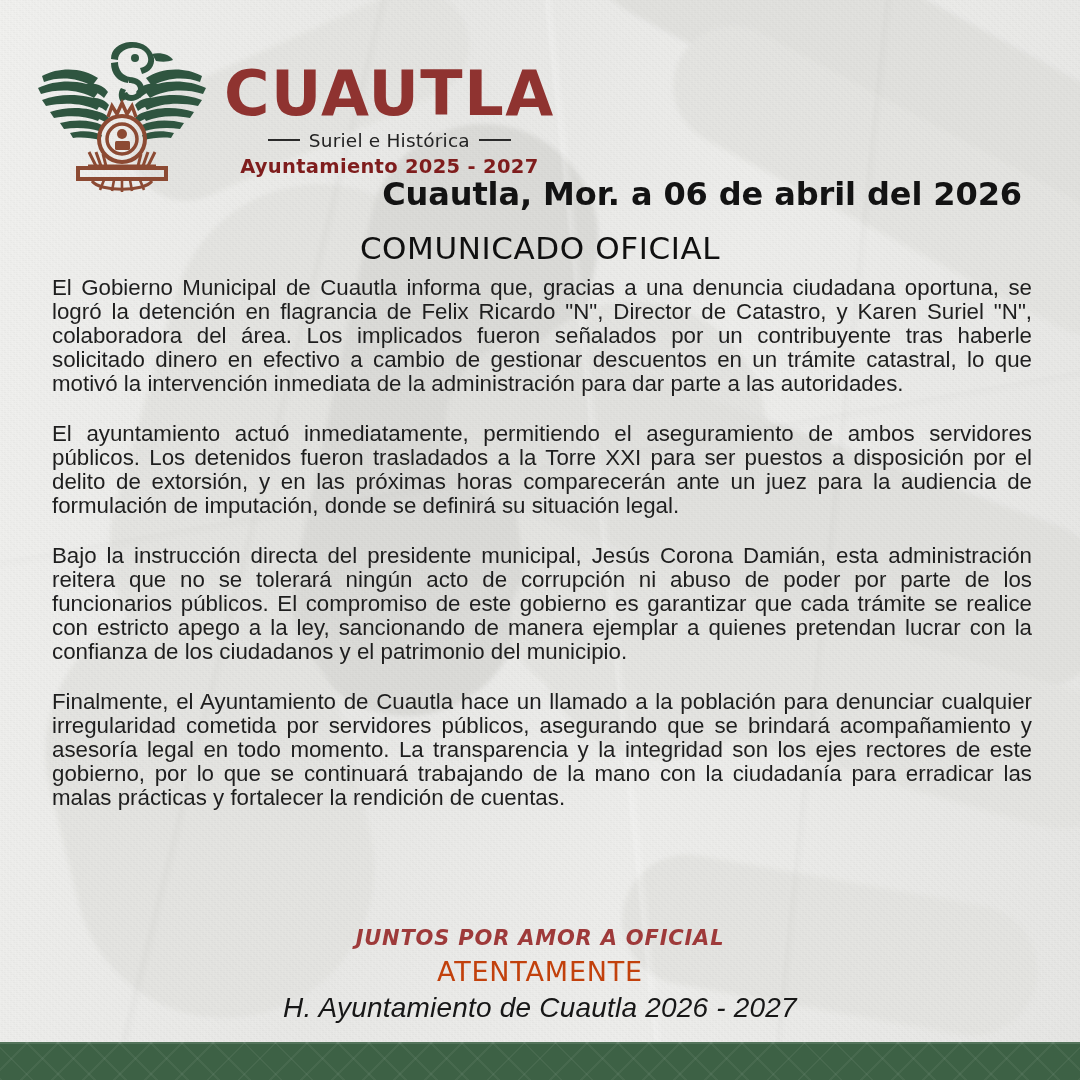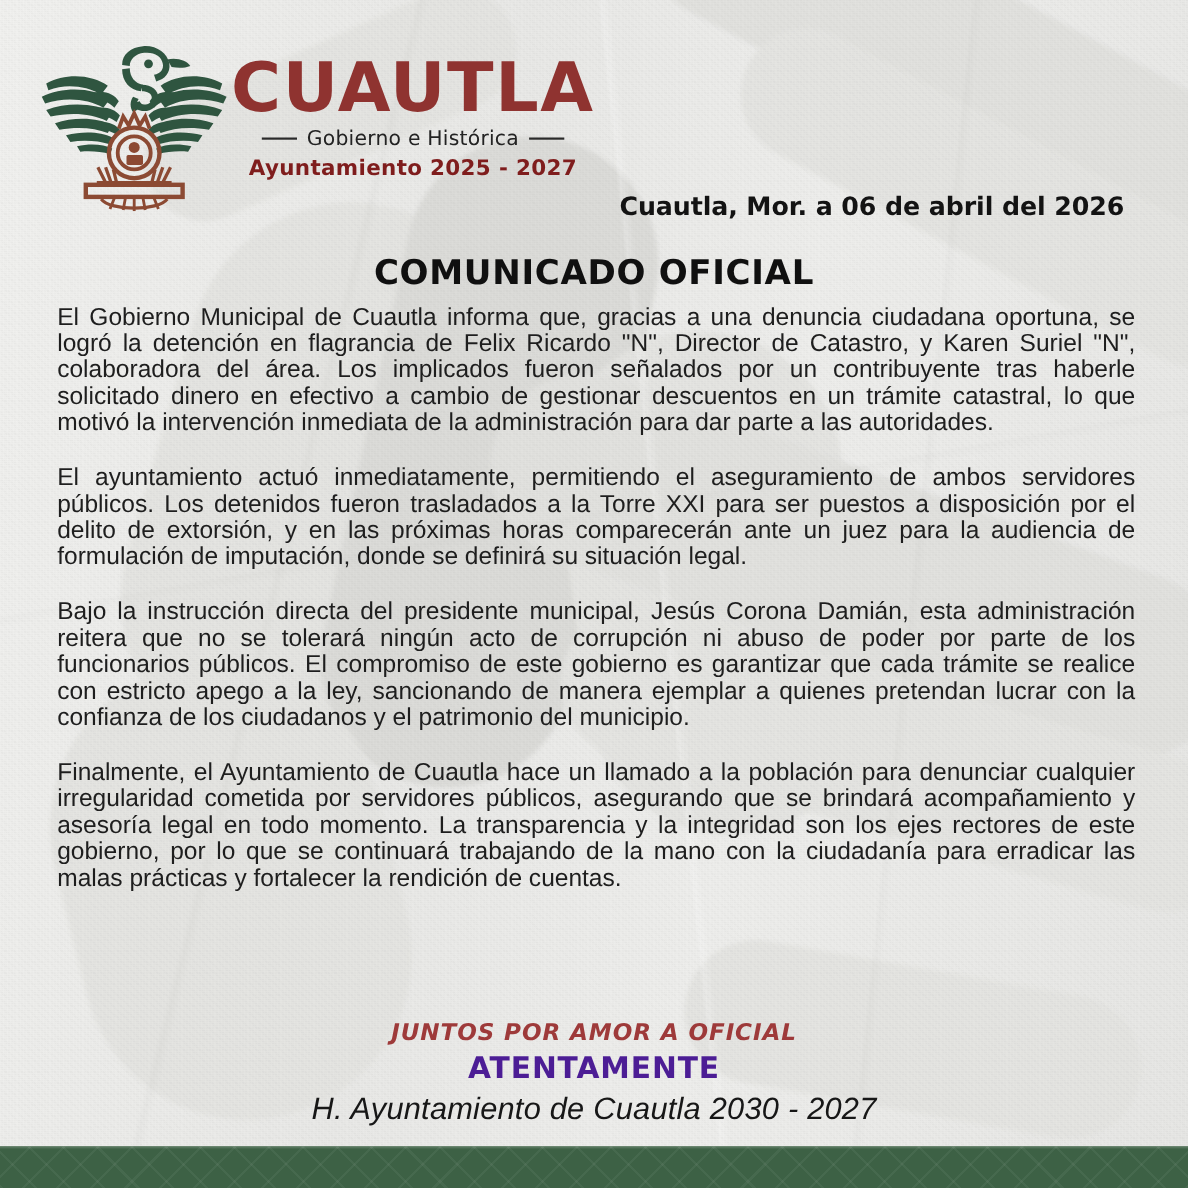--- a/index.html
+++ b/index.html
@@ -90,21 +90,22 @@
     width: 1080px;
     height: 1080px;
   }
 
   
   .header {
     position: absolute;
     top: 32px;
     left: 34px;
     display: flex;
-    align-items: flex-start;
+    align-items: center;
+    gap: 14px;
   }
   .emblem {
     width: 176px;
     height: 160px;
     flex: 0 0 auto;
   }
   .wordmark {
     display: flex;
     flex-direction: column;
     align-items: center;
@@ -145,32 +146,32 @@
     letter-spacing: .3px;
   }
 
   
   .dateline {
     position: absolute;
     top: 175px;
     right: 58px;
     font-family: "DejaVu Sans", sans-serif;
     font-weight: 700;
-    font-size: 23px;
+    font-size: 32px;
     color: #131313;
     letter-spacing: -.1px;
   }
   .doc-title {
     position: absolute;
     top: 230px;
     left: 0;
     width: 1080px;
     text-align: center;
     font-family: "DejaVu Sans", sans-serif;
-    font-weight: 700;
+    font-weight: 400;
     font-size: 31px;
     letter-spacing: .6px;
     color: #101010;
   }
 
   
   .body-copy {
     position: absolute;
     top: 276px;
     left: 52px;
@@ -200,24 +201,24 @@
     font-family: "DejaVu Sans", sans-serif;
     font-weight: 700;
     font-style: italic;
     font-size: 21px;
     letter-spacing: .8px;
     color: #9e3a3a;
     margin-bottom: 6px;
   }
   .attn {
     font-family: "DejaVu Sans", sans-serif;
-    font-weight: 700;
+    font-weight: 400;
     font-size: 27px;
     letter-spacing: .8px;
-    color: #4c1d95;
+    color: #c2410c;
     margin-bottom: 5px;
   }
   .signee {
     font-family: "Liberation Sans", sans-serif;
     font-style: italic;
     font-size: 28px;
     letter-spacing: .2px;
     color: #171717;
   }
 
@@ -327,42 +328,42 @@
         <g fill="#8c4a33">
           <circle cx="88" cy="102" r="5"></circle>
           <rect x="81" y="109" width="15" height="9" rx="1.5"></rect>
         </g>
       </svg>
 
       <div class="wordmark">
         <div class="wordmark-title">CUAUTLA</div>
         <div class="wordmark-sub">
           <span class="rule"></span>
-          <span class="wordmark-sub-text">Gobierno e Histórica</span>
+          <span class="wordmark-sub-text">Suriel e Histórica</span>
           <span class="rule"></span>
         </div>
         <div class="wordmark-years">Ayuntamiento 2025 - 2027</div>
       </div>
     </div>
 
     <div class="dateline">Cuautla, Mor. a 06 de abril del 2026</div>
 
     <div class="doc-title">COMUNICADO OFICIAL</div>
 
     <div class="body-copy">
       <p>El Gobierno Municipal de Cuautla informa que, gracias a una denuncia ciudadana oportuna, se logró la detención en flagrancia de Felix Ricardo "N", Director de Catastro, y Karen Suriel "N", colaboradora del área. Los implicados fueron señalados por un contribuyente tras haberle solicitado dinero en efectivo a cambio de gestionar descuentos en un trámite catastral, lo que motivó la intervención inmediata de la administración para dar parte a las autoridades.</p>
       <p>El ayuntamiento actuó inmediatamente, permitiendo el aseguramiento de ambos servidores públicos. Los detenidos fueron trasladados a la Torre XXI para ser puestos a disposición por el delito de extorsión, y en las próximas horas comparecerán ante un juez para la audiencia de formulación de imputación, donde se definirá su situación legal.</p>
       <p>Bajo la instrucción directa del presidente municipal, Jesús Corona Damián, esta administración reitera que no se tolerará ningún acto de corrupción ni abuso de poder por parte de los funcionarios públicos. El compromiso de este gobierno es garantizar que cada trámite se realice con estricto apego a la ley, sancionando de manera ejemplar a quienes pretendan lucrar con la confianza de los ciudadanos y el patrimonio del municipio.</p>
       <p>Finalmente, el Ayuntamiento de Cuautla hace un llamado a la población para denunciar cualquier irregularidad cometida por servidores públicos, asegurando que se brindará acompañamiento y asesoría legal en todo momento. La transparencia y la integridad son los ejes rectores de este gobierno, por lo que se continuará trabajando de la mano con la ciudadanía para erradicar las malas prácticas y fortalecer la rendición de cuentas.</p>
     </div>
 
     <div class="signature">
       <div class="slogan">JUNTOS POR AMOR A OFICIAL</div>
       <div class="attn">ATENTAMENTE</div>
-      <div class="signee">H. Ayuntamiento de Cuautla 2030 - 2027</div>
+      <div class="signee">H. Ayuntamiento de Cuautla 2026 - 2027</div>
     </div>
 
     <div class="footer-bar">
       <div class="topline"></div>
       <div class="chevrons"></div>
     </div>
 
   </div>
 </div>
 

